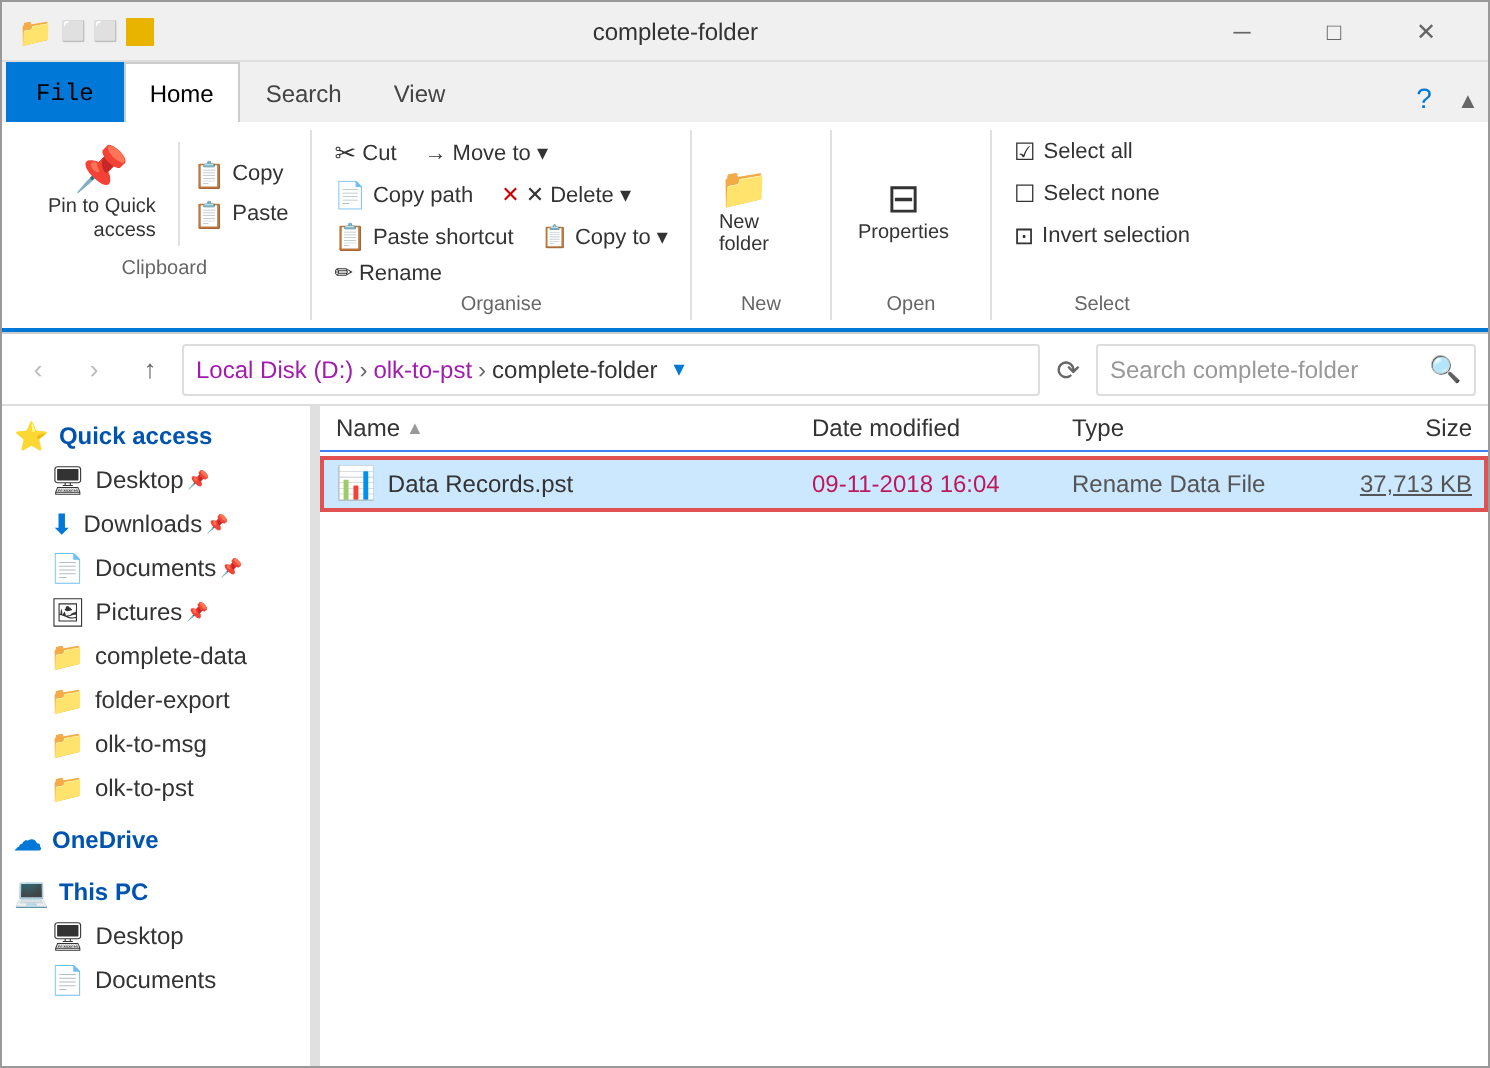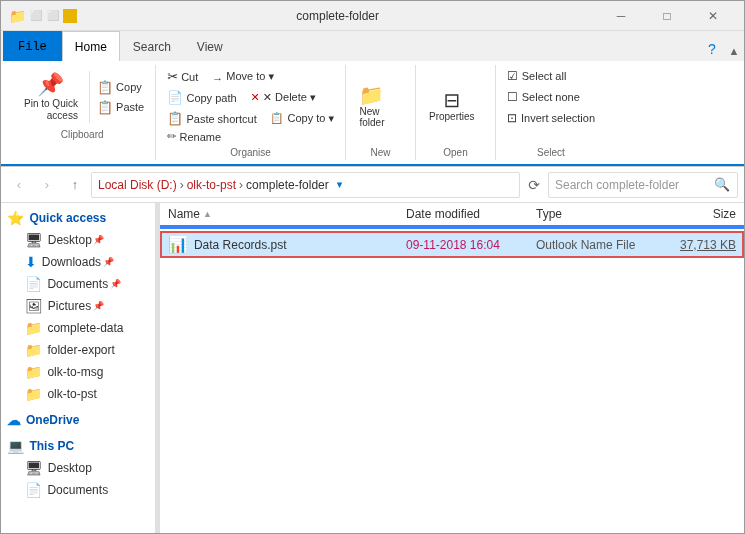--- a/index.html
+++ b/index.html
@@ -111,21 +111,21 @@
     .nav-btn.disabled { color: #bbb; cursor: default; }
     .address-path {
       flex: 1; height: 26px;
       border: 1px solid #ddd;
       border-radius: 2px;
       display: flex; align-items: center;
       padding: 0 6px; font-size: 12px; color: #333;
       background: white; cursor: text;
       overflow: hidden;
     }
-    .path-segment { color: #b91c1c; }
+    .path-segment { color: #a21caf; }
     .path-sep { color: #666; margin: 0 3px; }
     .path-segment.current { color: #333; font-weight: normal; }
     .address-refresh { font-size: 14px; color: #666; cursor: pointer; padding: 2px 4px; }
     .search-box {
       width: 190px; height: 26px;
       border: 1px solid #ddd; border-radius: 2px;
       display: flex; align-items: center; padding: 0 6px;
       font-size: 12px; color: #999; cursor: text;
       background: white;
       gap: 12px;
@@ -158,21 +158,21 @@
     .file-area {
       flex: 1;
       background: white;
       display: flex;
       flex-direction: column;
       overflow: hidden;
     }
     .file-header {
       display: flex; 
       padding: 4px 8px;
-      border-bottom: 4px solid #3b82f6;
+      border-bottom: 1px solid #3b82f6;
       background: white;
       font-size: 12px; color: #333;
     }
     .col-name { flex: 1; display: flex; align-items: center; gap: 3px; cursor: pointer; }
     .col-date { width: 130px; cursor: pointer; }
     .col-type { width: 120px; cursor: pointer; }
     .col-size { width: 80px; text-align: right; cursor: pointer; }
     .sort-icon { font-size: 9px; color: #999; }
 
     .file-list { flex: 1; overflow-y: auto; padding: 2px 0; }
@@ -438,20 +438,20 @@
       <div class="col-size">
         <span>Size</span>
       </div>
     </div>
 
     <div class="file-list">
       <div class="file-row selected">
         <span class="file-icon" style="color:#1e6bb8;">📊</span>
         <span class="file-name">Data Records.pst</span>
         <span class="file-date">09-11-2018 16:04</span>
-        <span class="file-type">Outlook Name File</span>
+        <span class="file-type">Rename Data File</span>
         <span class="file-size">37,713 KB</span>
       </div>
     </div>
 
   </div>
 
 </div>
 
 </body></html>

